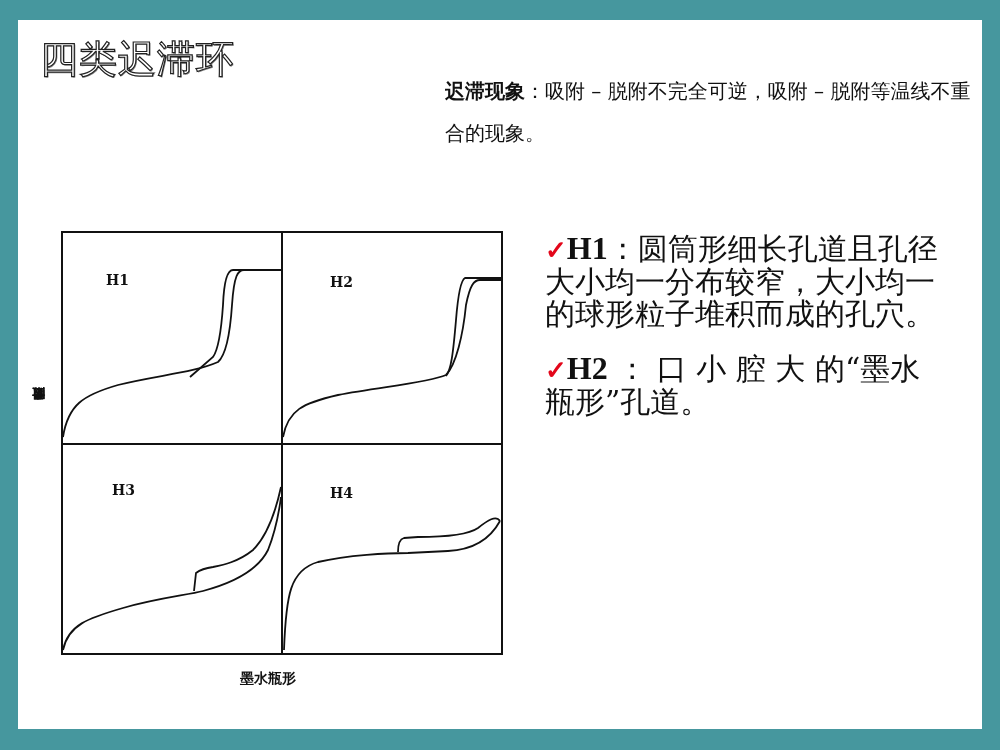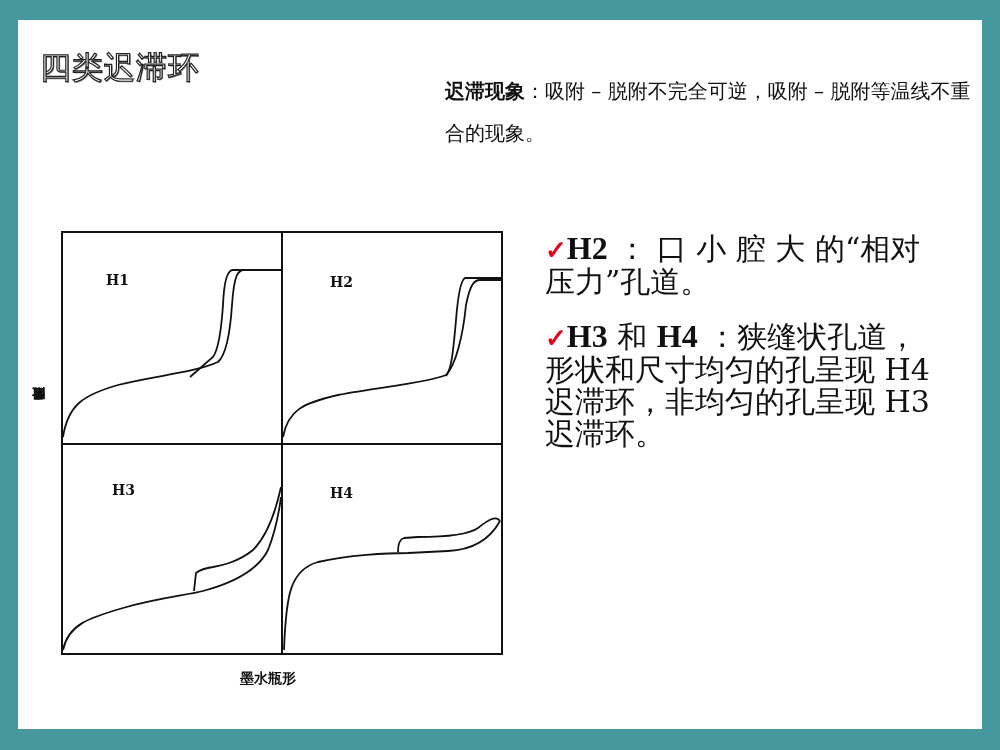--- a/index.html
+++ b/index.html
@@ -4,25 +4,24 @@
 <style>
   html, body { margin:0; padding:0; }
   body {
     width:1000px; height:750px; background:#46979e; position:relative; overflow:hidden;
     font-family: "DejaVu Sans", sans-serif;
   }
   .slide {
     position:absolute; left:18px; top:20px; width:964px; height:709px; background:#ffffff;
   }
   .title {
-    position:absolute; left:40px; top:34px; font-size:31px; color:#fff; letter-spacing:1px;
+    position:absolute; left:40px; top:34px; font-size:38px; color:#fff; letter-spacing:1px;
     font-family: Liberation Sans, sans-serif;
     -webkit-text-stroke:1.2px #222;
     text-shadow: 1px 1px 0 #888;
-    margin-top: 13px;
   }
   .definition {
     position:absolute; left:445px; top:70px; width:530px; font-size:20px; line-height:42px; color:#111;
     font-family: "DejaVu Serif", serif;
   }
   .definition .term { font-weight:bold; }
   .chart-wrap { position:absolute; left:28px; top:225px; width:490px; height:470px; }
   .chart-wrap svg { position:absolute; left:0; top:0; }
   .ylabel {
     position:absolute; left:30px; top:410px; width:20px; font-size:13px; font-weight:bold;
@@ -81,18 +80,18 @@
   <div class="panel-label" style="left:302px; top:49px;">H2</div>
   <div class="panel-label" style="left:84px; top:257px;">H3</div>
   <div class="panel-label" style="left:302px; top:260px;">H4</div>
 </div>
 
 <div class="ylabel">吸附量</div>
 <div class="xlabel">墨水瓶形</div>
 
 <div class="bullets">
   <div class="bullet">
-    <span class="check">✓</span><span class="key">H2</span><span> ：  口 小 腔 大 的“相对压力”孔道。</span>
+    <span class="check">✓</span><span class="key">H1</span><span>：圆筒形细长孔道且孔径大小均一分布较窄，大小均一的球形粒子堆积而成的孔穴。</span>
   </div>
   <div class="bullet">
-    <span class="check">✓</span><span class="key">H3</span><span> 和 </span><span class="key">H4</span><span> ：狭缝状孔道，形状和尺寸均匀的孔呈现 H4 迟滞环，非均匀的孔呈现 H3 迟滞环。</span>
+    <span class="check">✓</span><span class="key">H2</span><span> ：  口 小 腔 大 的“墨水瓶形”孔道。</span>
   </div>
 </div>
 
 </body></html>

